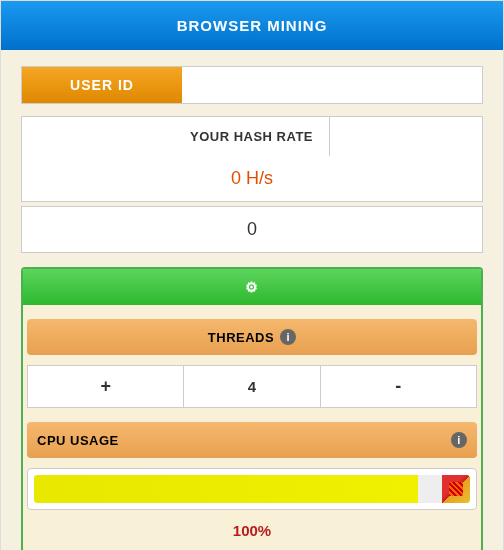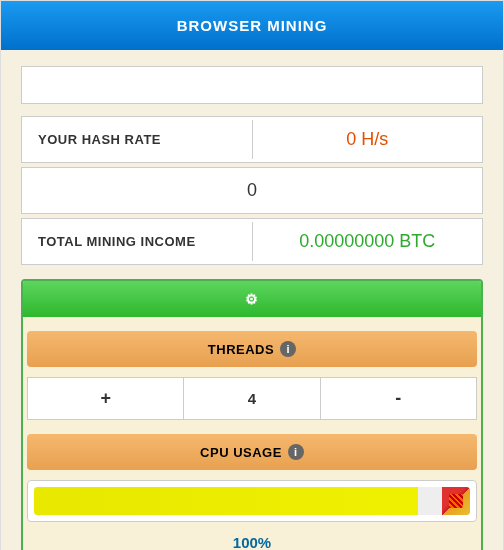--- a/index.html
+++ b/index.html
@@ -62,20 +62,21 @@
       font-size: 14px;
       background: white;
     }
 
     .stat-row {
       display: flex;
       align-items: center;
       border: 1px solid #ccc;
       background: white;
       margin-bottom: 4px;
+      flex-direction: column;
     }
 
     .stat-label {
       flex: 1;
       padding: 12px 16px;
       font-weight: bold;
       font-size: 13px;
       letter-spacing: 0.5px;
       color: #333;
       border-right: 1px solid #ccc;
@@ -176,21 +177,21 @@
       background: linear-gradient(to bottom, #f5b86e, #e8a050);
       border-radius: 4px;
       text-align: center;
       padding: 10px;
       font-weight: bold;
       font-size: 13px;
       letter-spacing: 0.5px;
       margin-bottom: 10px;
       display: flex;
       align-items: center;
-      justify-content: center;
+      justify-content: space-between;
       gap: 6px;
     }
 
     .cpu-bar-container {
       background: white;
       border: 1px solid #ccc;
       border-radius: 4px;
       padding: 6px;
       margin-bottom: 8px;
       position: relative;
@@ -237,21 +238,21 @@
         #ff6600 2px,
         #ff6600 4px
       );
       border-radius: 2px;
     }
 
     .cpu-percent {
       text-align: center;
       font-weight: bold;
       font-size: 15px;
-      color: #0369a1;
+      color: #b91c1c;
       padding: 4px 0 8px 0;
     }
 
     .info-icon {
       display: inline-block;
       width: 16px;
       height: 16px;
       border-radius: 50%;
       background: #666;
       color: white;
@@ -271,36 +272,33 @@
 
 <div class="app-container">
 
   <div class="header">
     <span>BROWSER MINING</span>
   </div>
 
   <div class="content">
 
     <div class="user-id-row">
+      <button class="user-id-btn">USER ID</button>
       <input class="user-id-input" type="text" style="">
     </div>
 
     <div class="stat-row">
       <div class="stat-label">YOUR HASH RATE</div>
       <div class="stat-value red">0 H/s</div>
     </div>
 
     <div class="stat-row">
       <div class="stat-value black">0</div>
     </div>
 
-    <div class="stat-row">
-      <div class="stat-label">TOTAL MINING INCOME</div>
-      <div class="stat-value green">0.00000000 BTC</div>
-    </div>
 
     <div class="settings-panel">
       <div class="settings-header">
         <span class="gear-icon">⚙</span>
       </div>
       <div class="settings-body">
 
         <div class="threads-label-box">
           <span>THREADS</span>
           <span class="info-icon">i</span>

